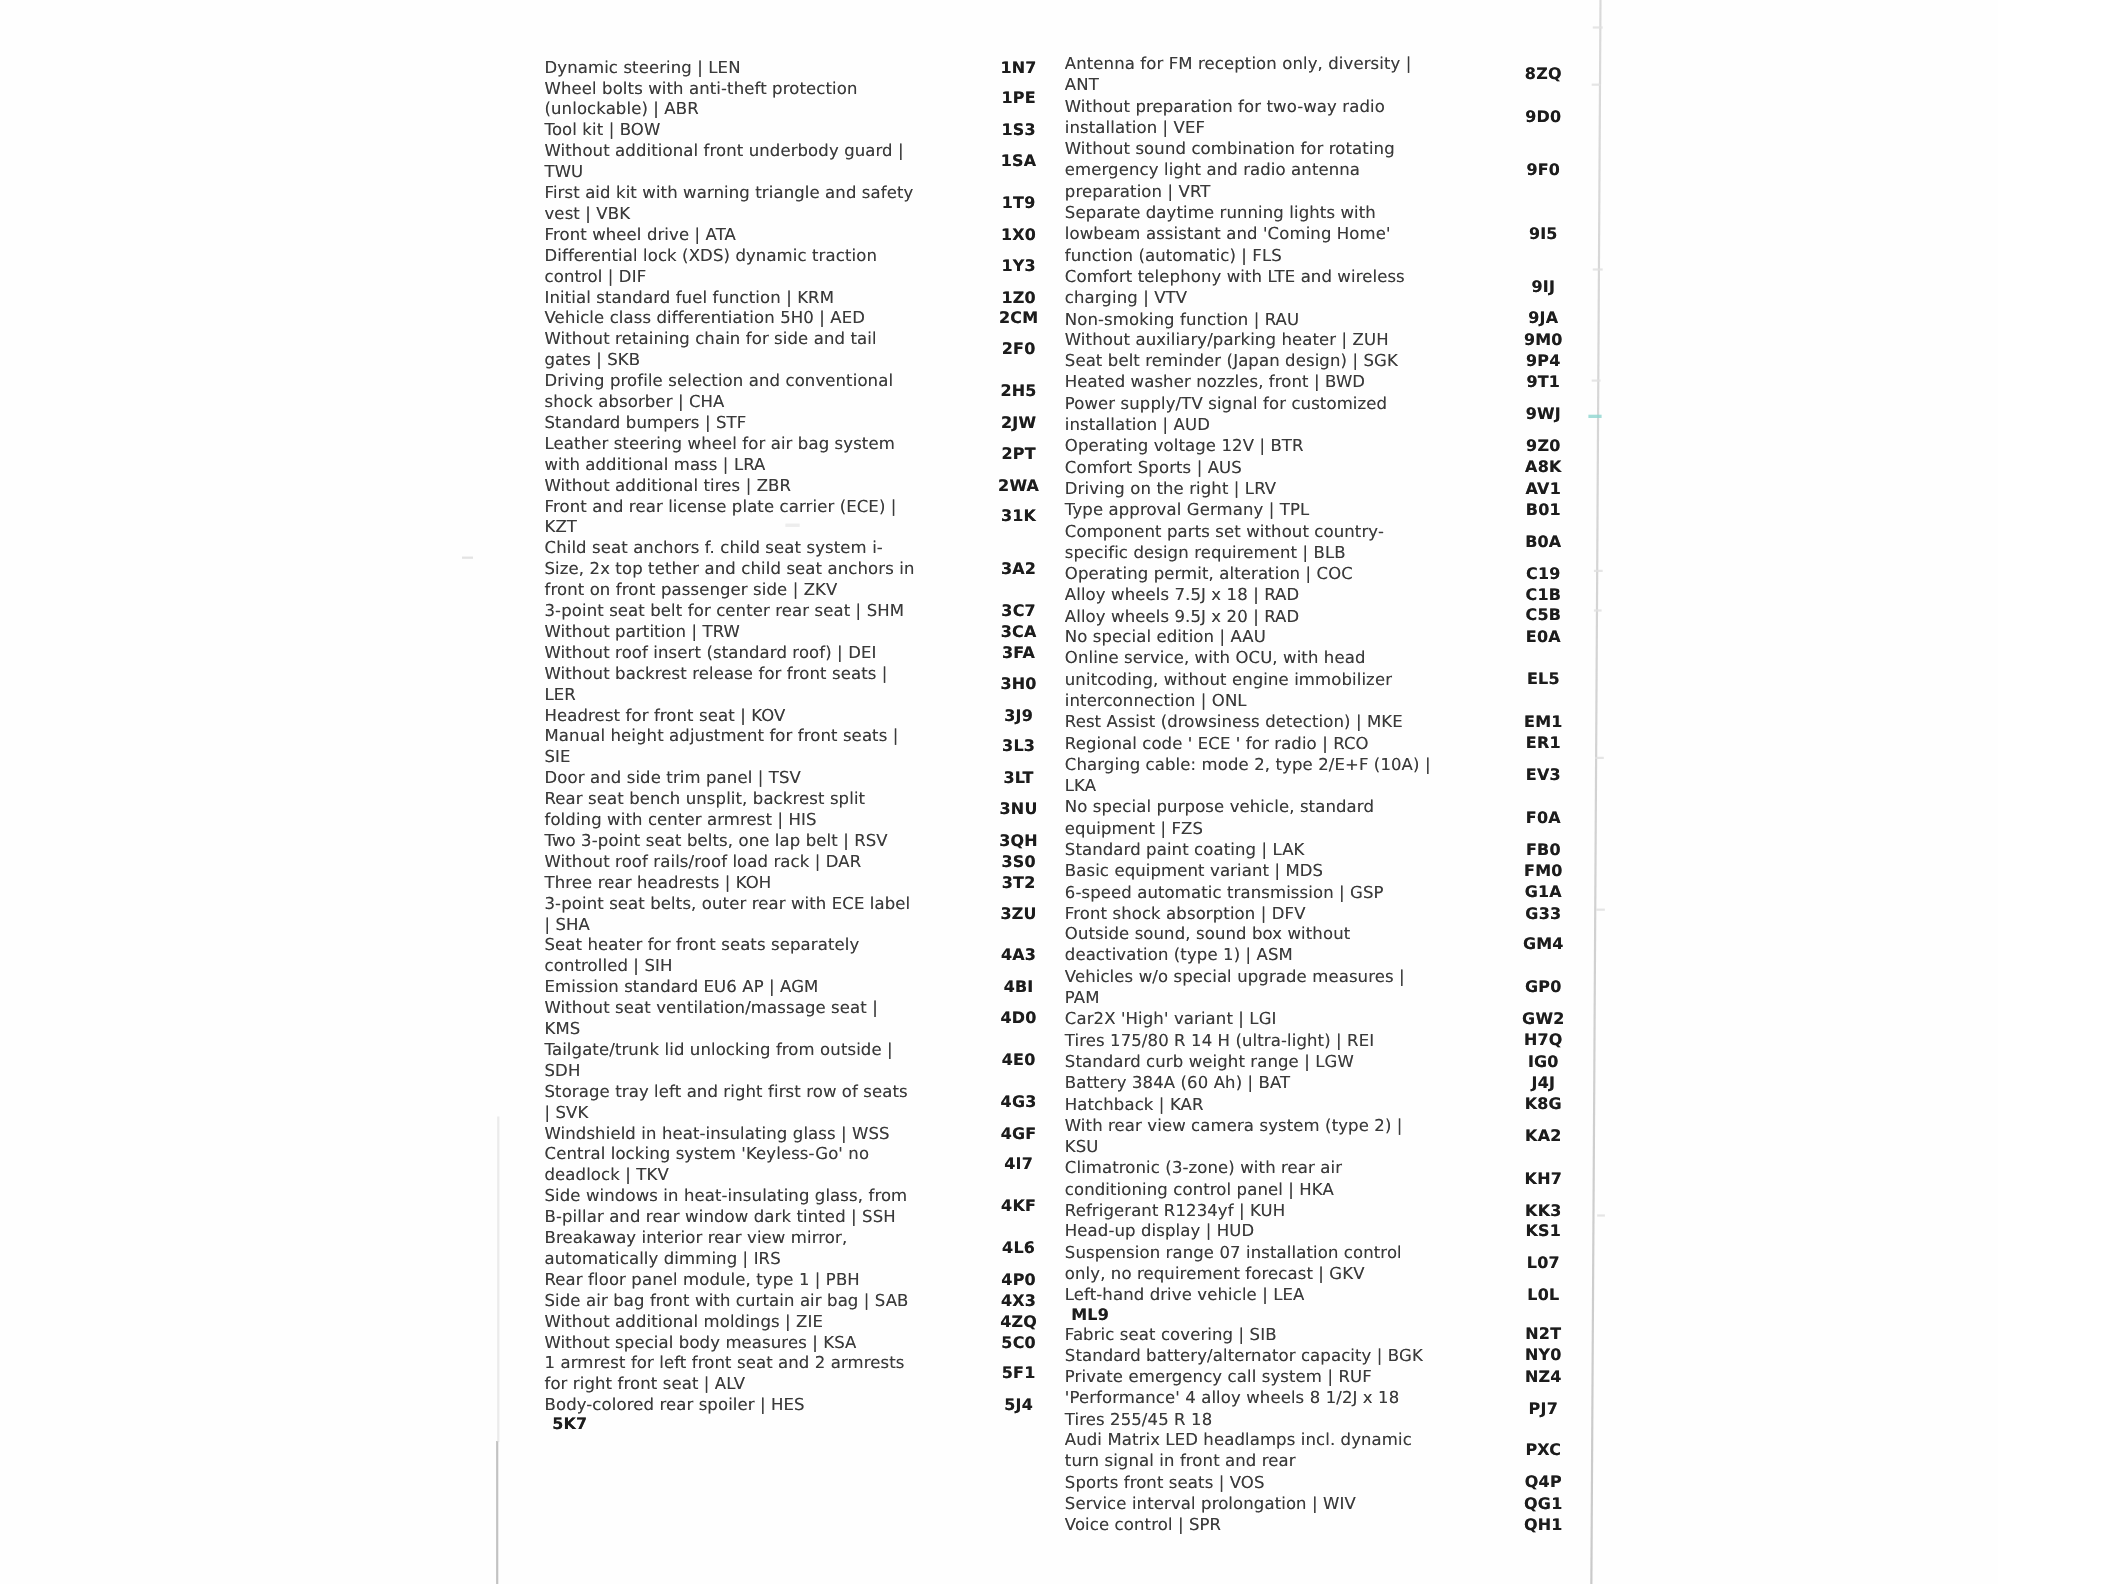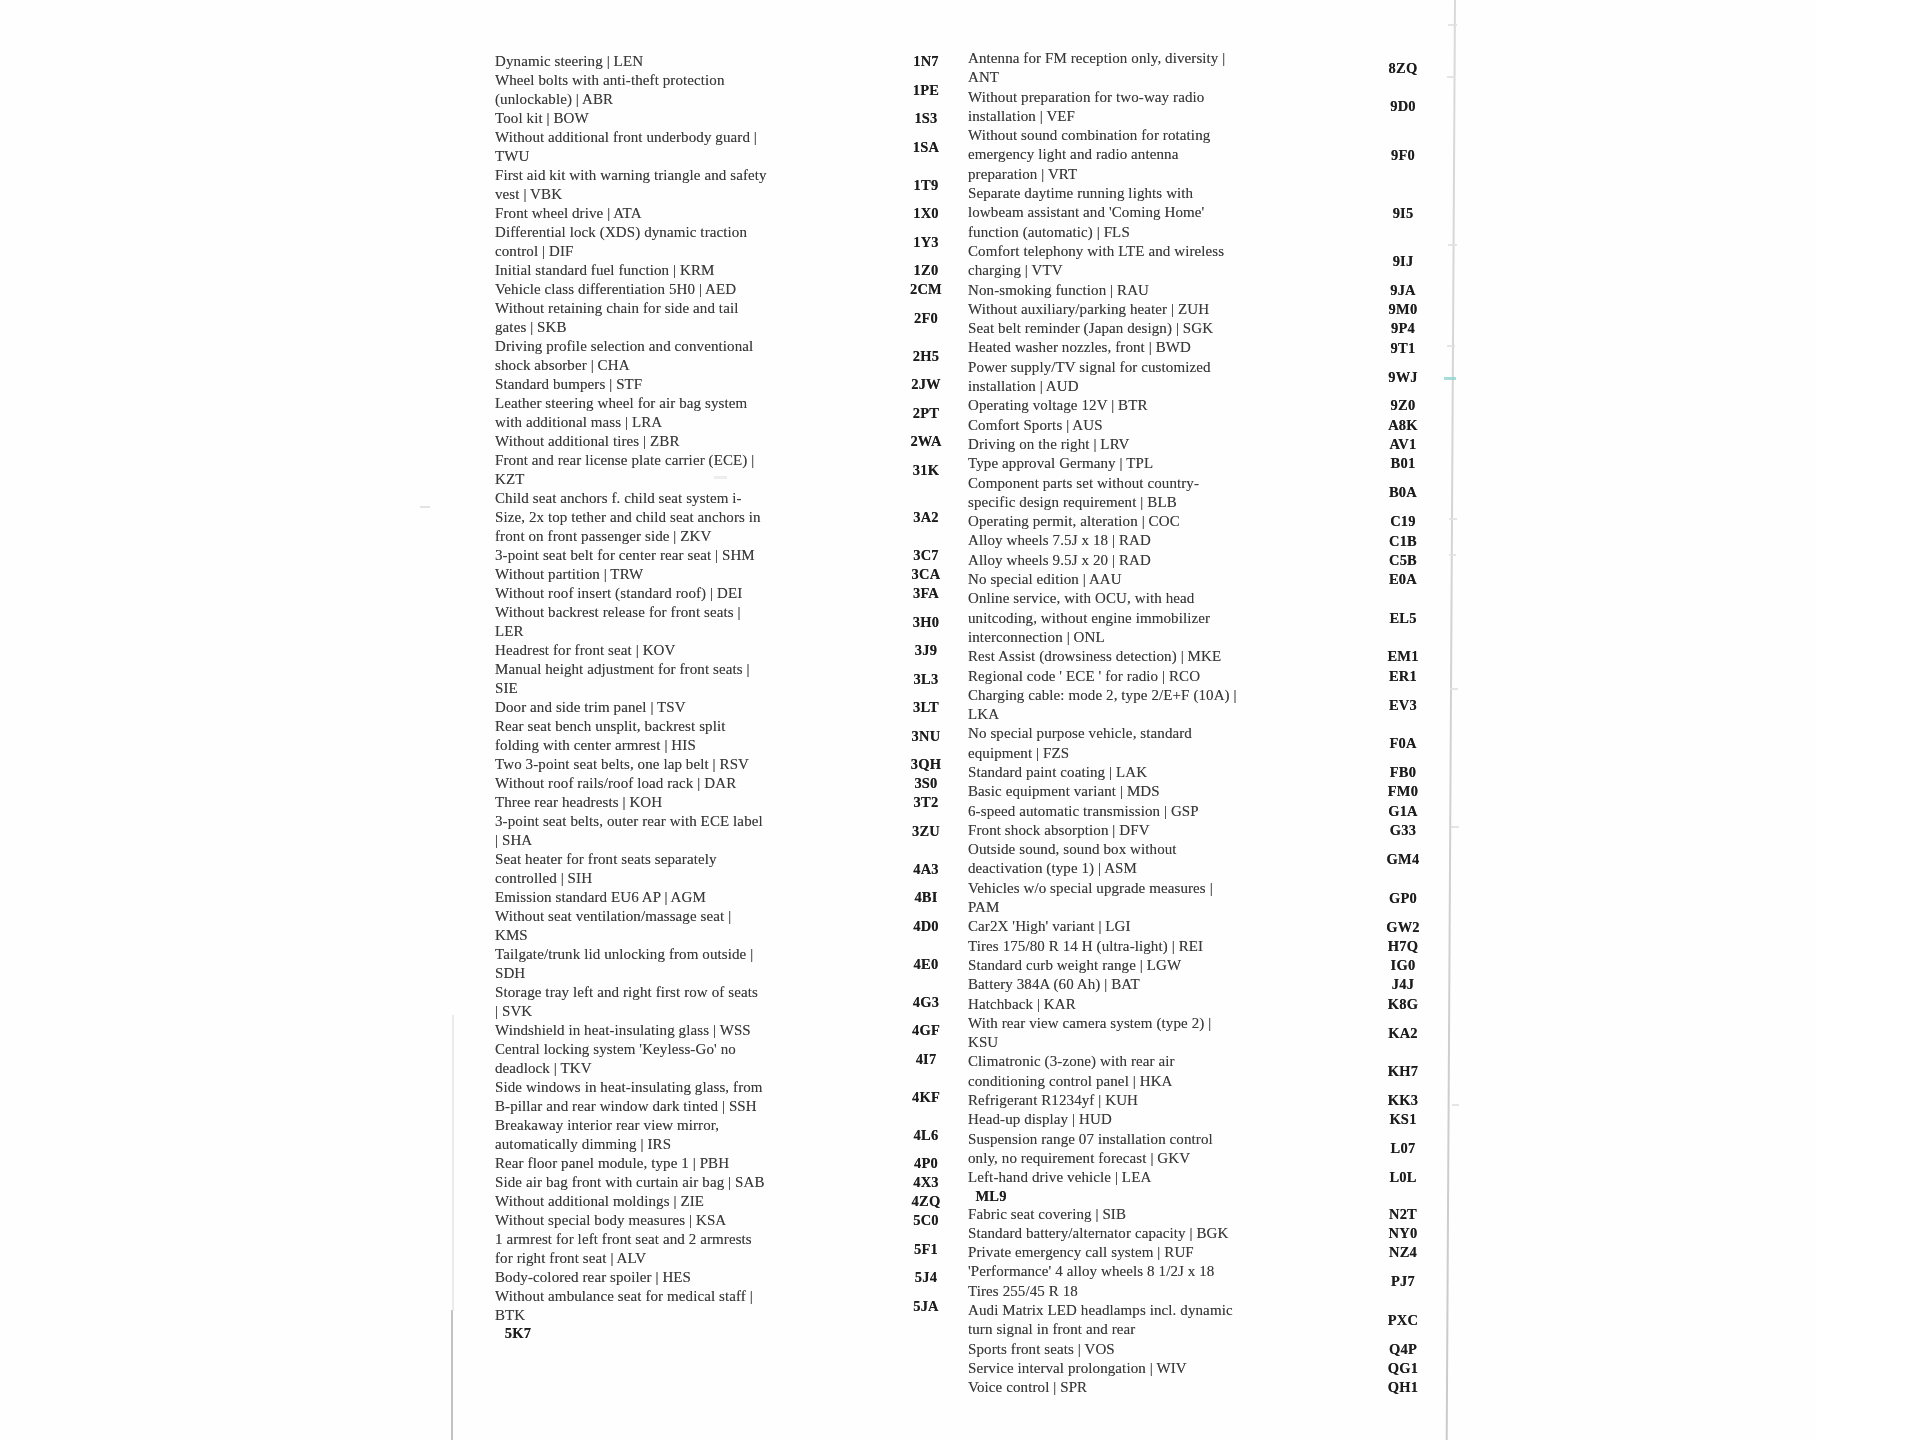--- a/index.html
+++ b/index.html
@@ -9,21 +9,20 @@
     height: 1440px;
     background: #ffffff;
     overflow: hidden;
     font-family: "DejaVu Sans", sans-serif;
   }
   .page {
     position: relative;
     width: 1816px;
     height: 1440px;
     background: #fefefe;
-    font-family: Liberation Serif, serif;
   }
   .pane {
     position: absolute;
     display: block;
   }
   .pane-left  { left: 495px; top: 52px; width: 460px; }
   .pane-right { left: 968px; top: 49px; width: 470px; }
   .row {
     display: flex;
     align-items: center;
@@ -333,25 +332,20 @@
     <div class="desc">1 armrest for left front seat and 2 armrests
 for right front seat | ALV</div>
     <div class="code">5F1</div>
   </div>
 
   <div class="row">
     <div class="desc">Body-colored rear spoiler | HES</div>
     <div class="code">5J4</div>
   </div>
 
-  <div class="row">
-    <div class="desc">Without ambulance seat for medical staff |
-BTK</div>
-    <div class="code">5JA</div>
-  </div>
 
   <div class="row">
     <div class="code">5K7</div>
   </div>
 </section>
 
   <section class="pane pane-right">
   <div class="row">
     <div class="desc">Antenna for FM reception only, diversity |
 ANT</div>

